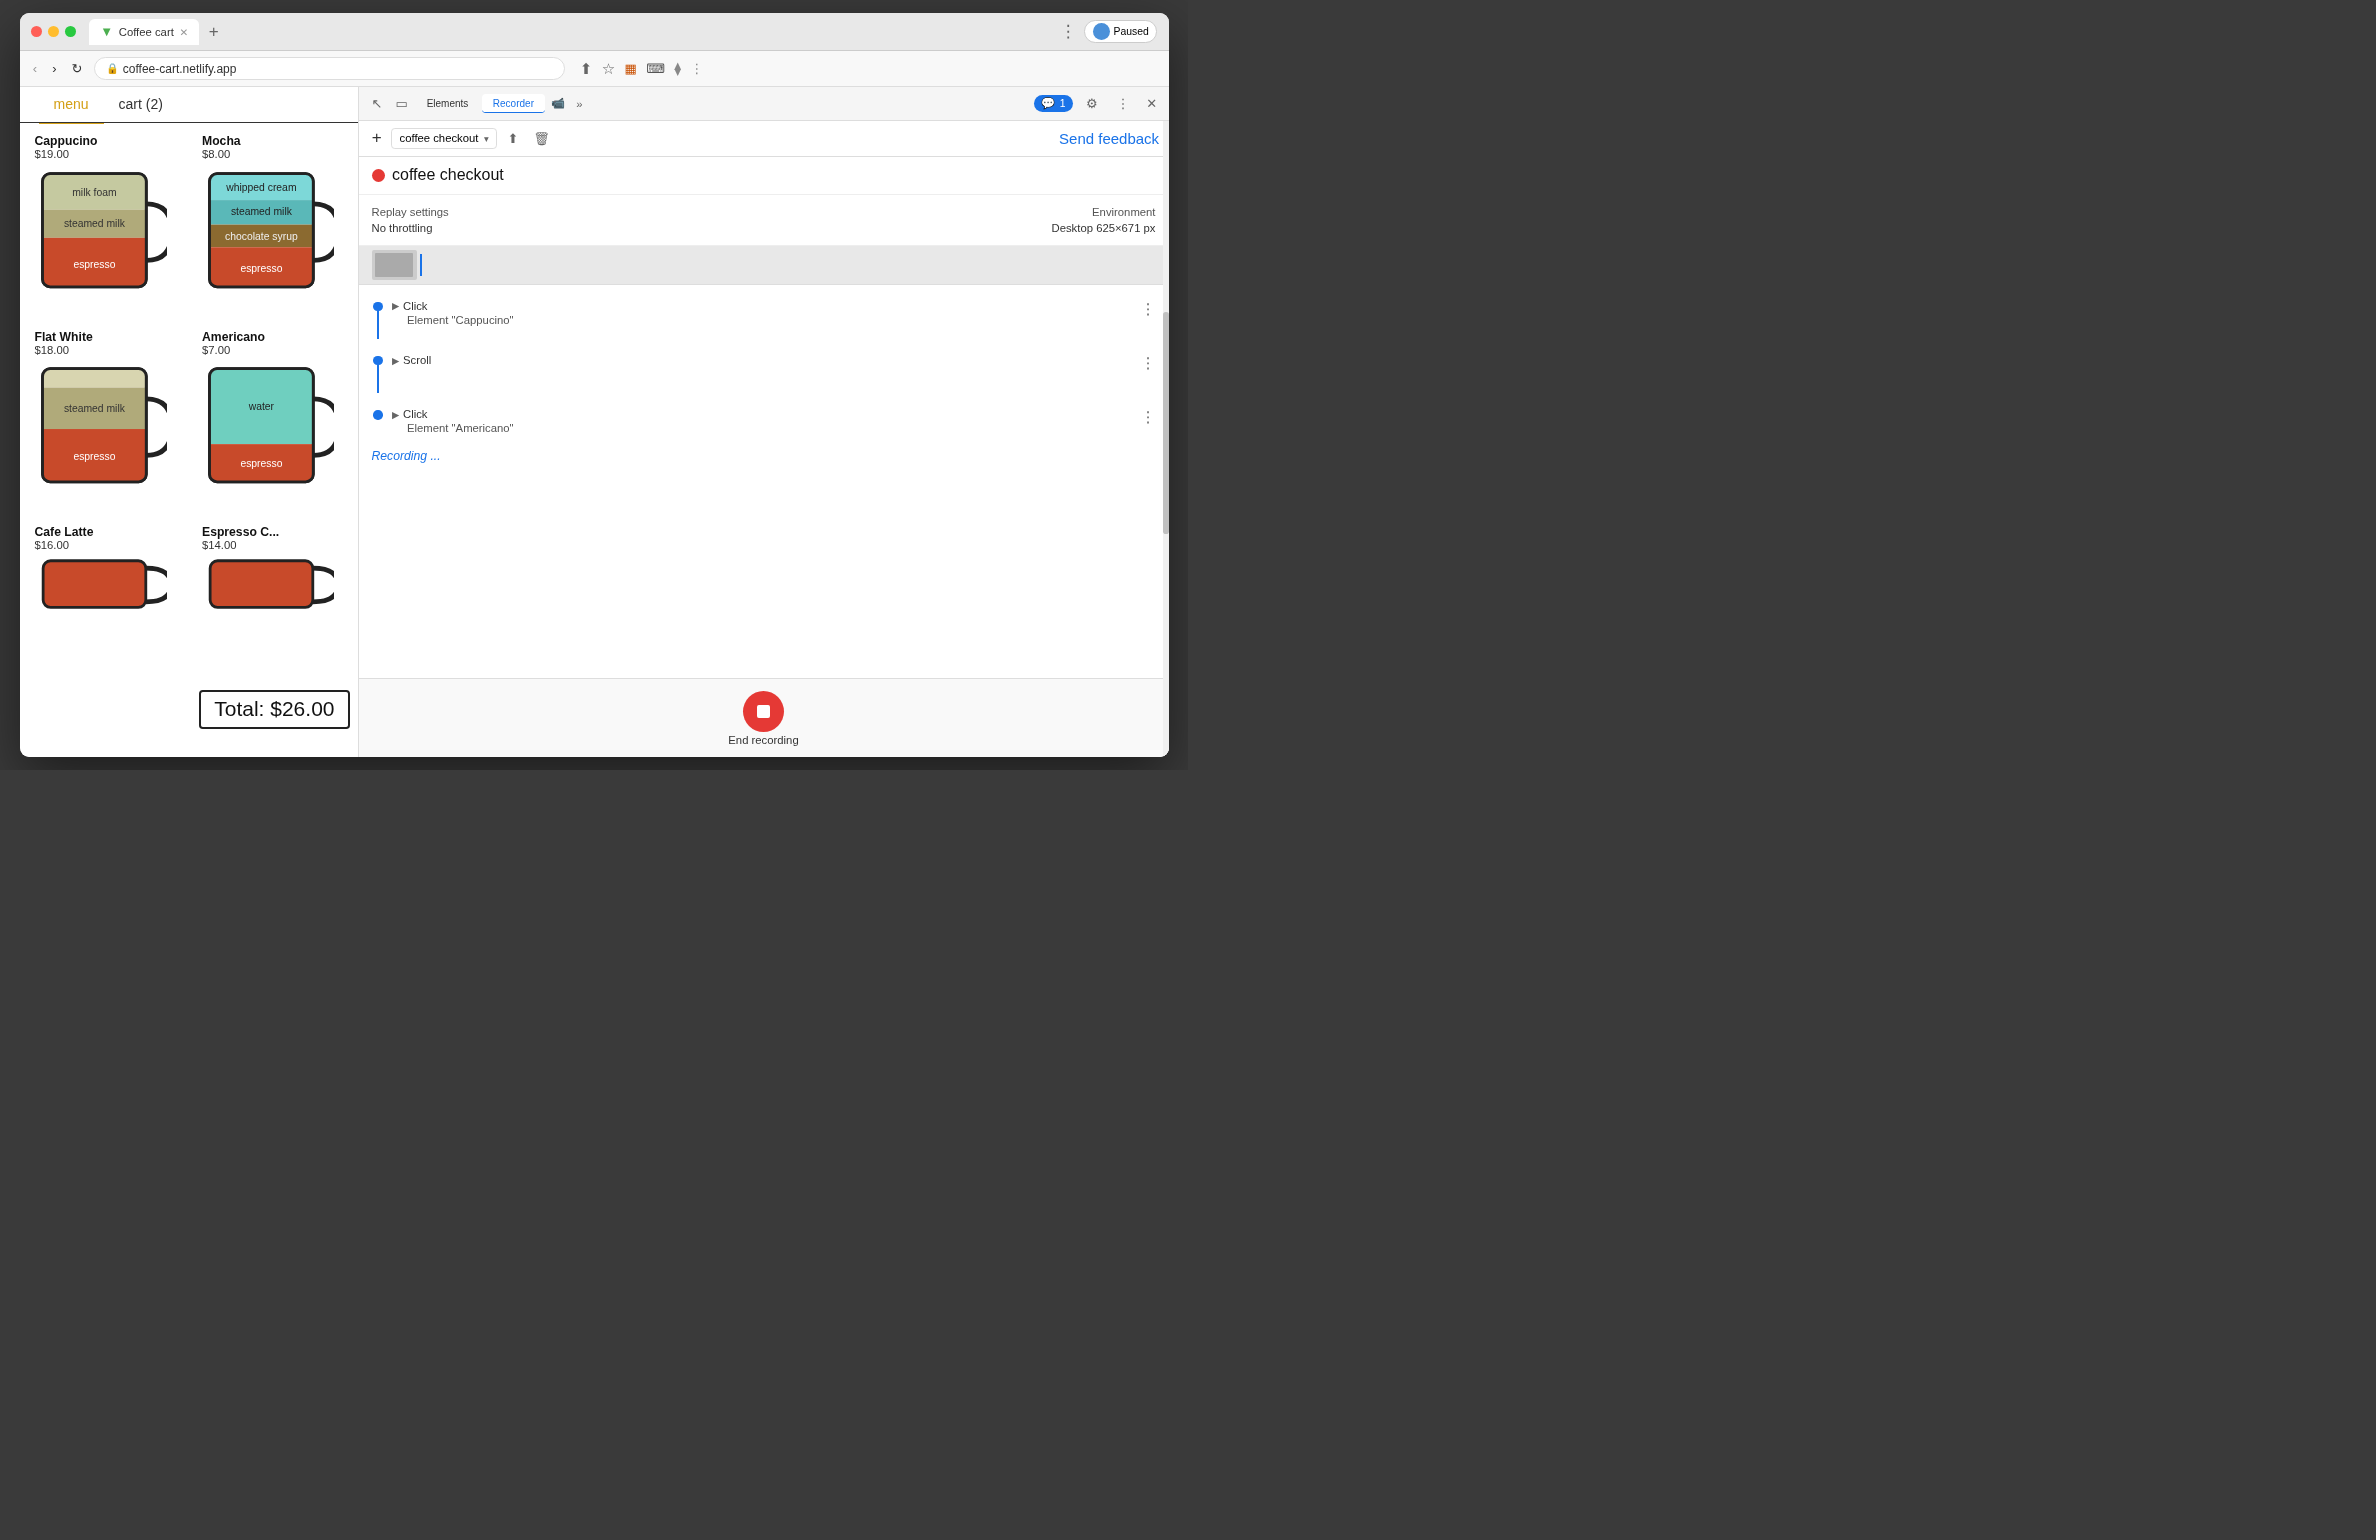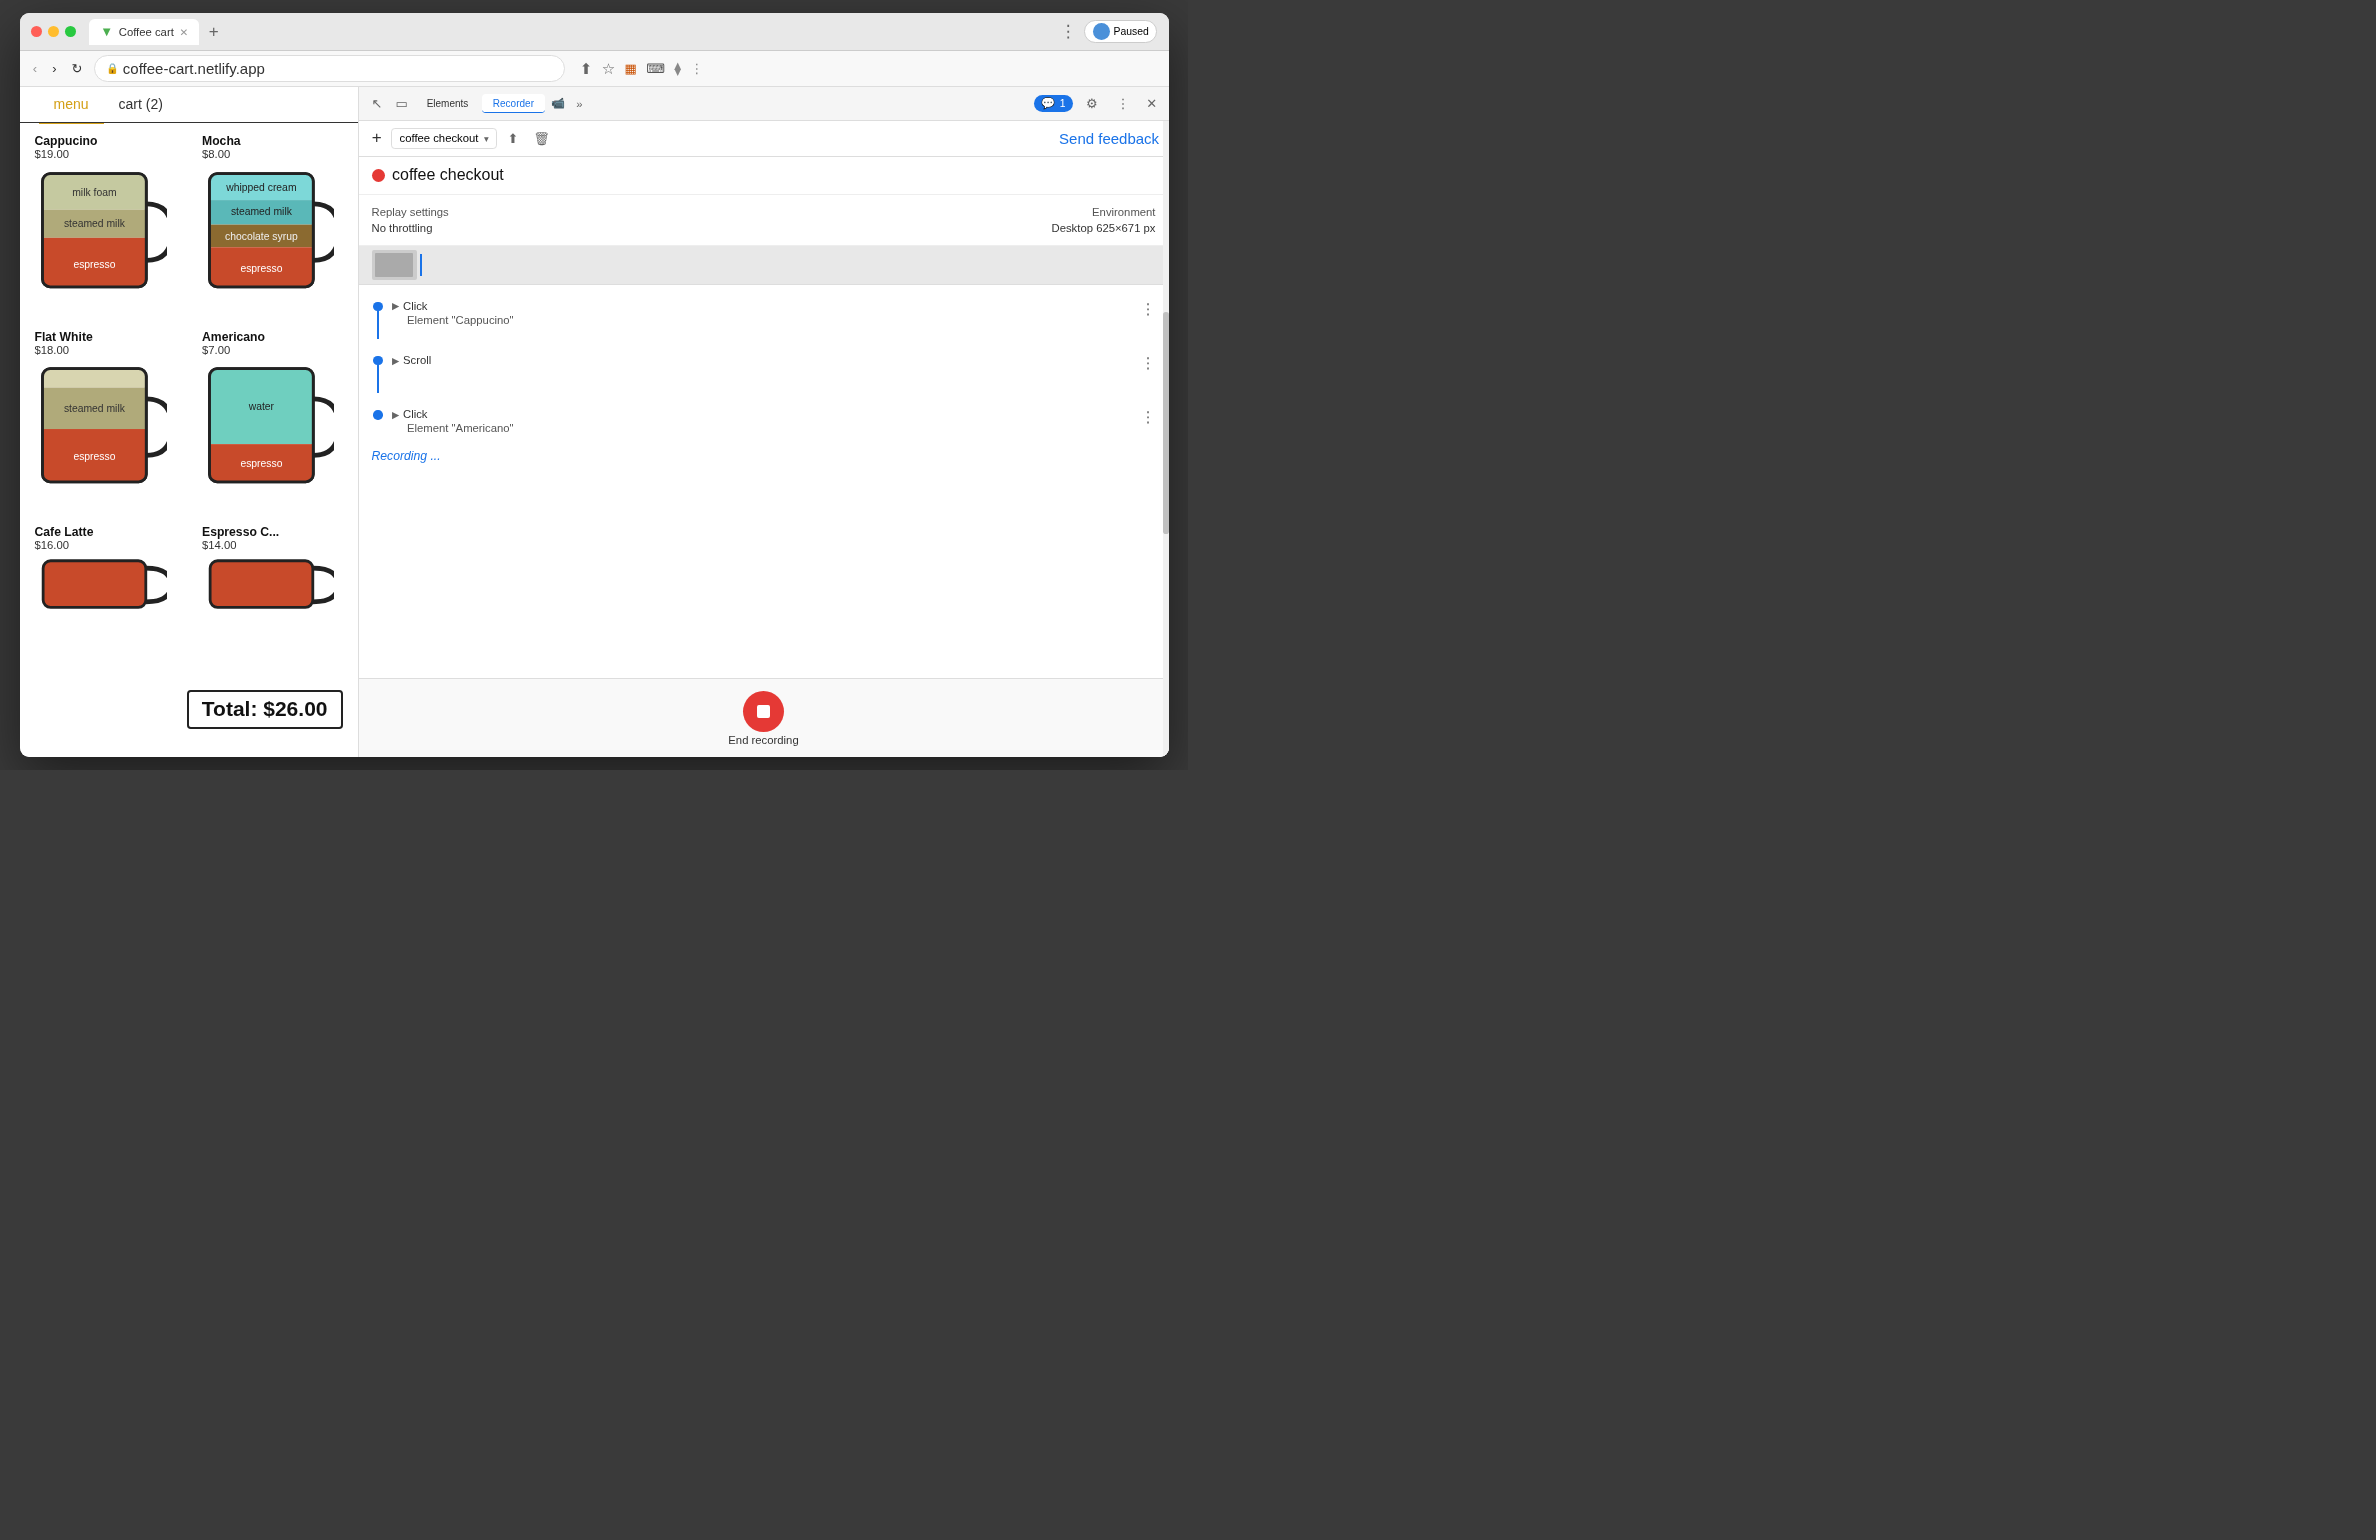--- a/index.html
+++ b/index.html
@@ -126,21 +126,21 @@
       background: #fff;
       border: 0.9px solid #ddd;
       border-radius: 15px;
       padding: 3.8px 11.3px;
       font-size: 12.2px;
       display: flex;
       align-items: center;
       gap: 3.8px;
     }
     .address-lock { color: #666; font-size: 10.4px; }
-    .address-text { color: #333; font-size: 15px; text-align: center; }
+    .address-text { color: #333; font-size: 12px; text-align: center; }
     .toolbar-icons {
       display: flex;
       align-items: center;
       gap: 9.4px;
       margin-left: 7.5px;
     }
     .toolbar-icon { color: #666; font-size: 15px; cursor: pointer; }
 
     
     .content-area {
@@ -457,27 +457,27 @@
     }
     .end-recording-label {
       font-size: 11.3px;
       color: #333;
     }
 
     
     .total-badge {
       position: absolute;
       bottom: 28px;
-      right: 15px;
+      right: 8px;
       background: #fff;
       border: 2.8px solid #222;
       border-radius: 3.8px;
       padding: 5.6px 13px;
       font-size: 21px;
-      font-weight: bold;
+      font-weight: normal;
       color: #111;
       z-index: 10;
     }
   </style>
 </head>
 <body>
 
 <div class="browser-window">
 
   <div class="title-bar">

